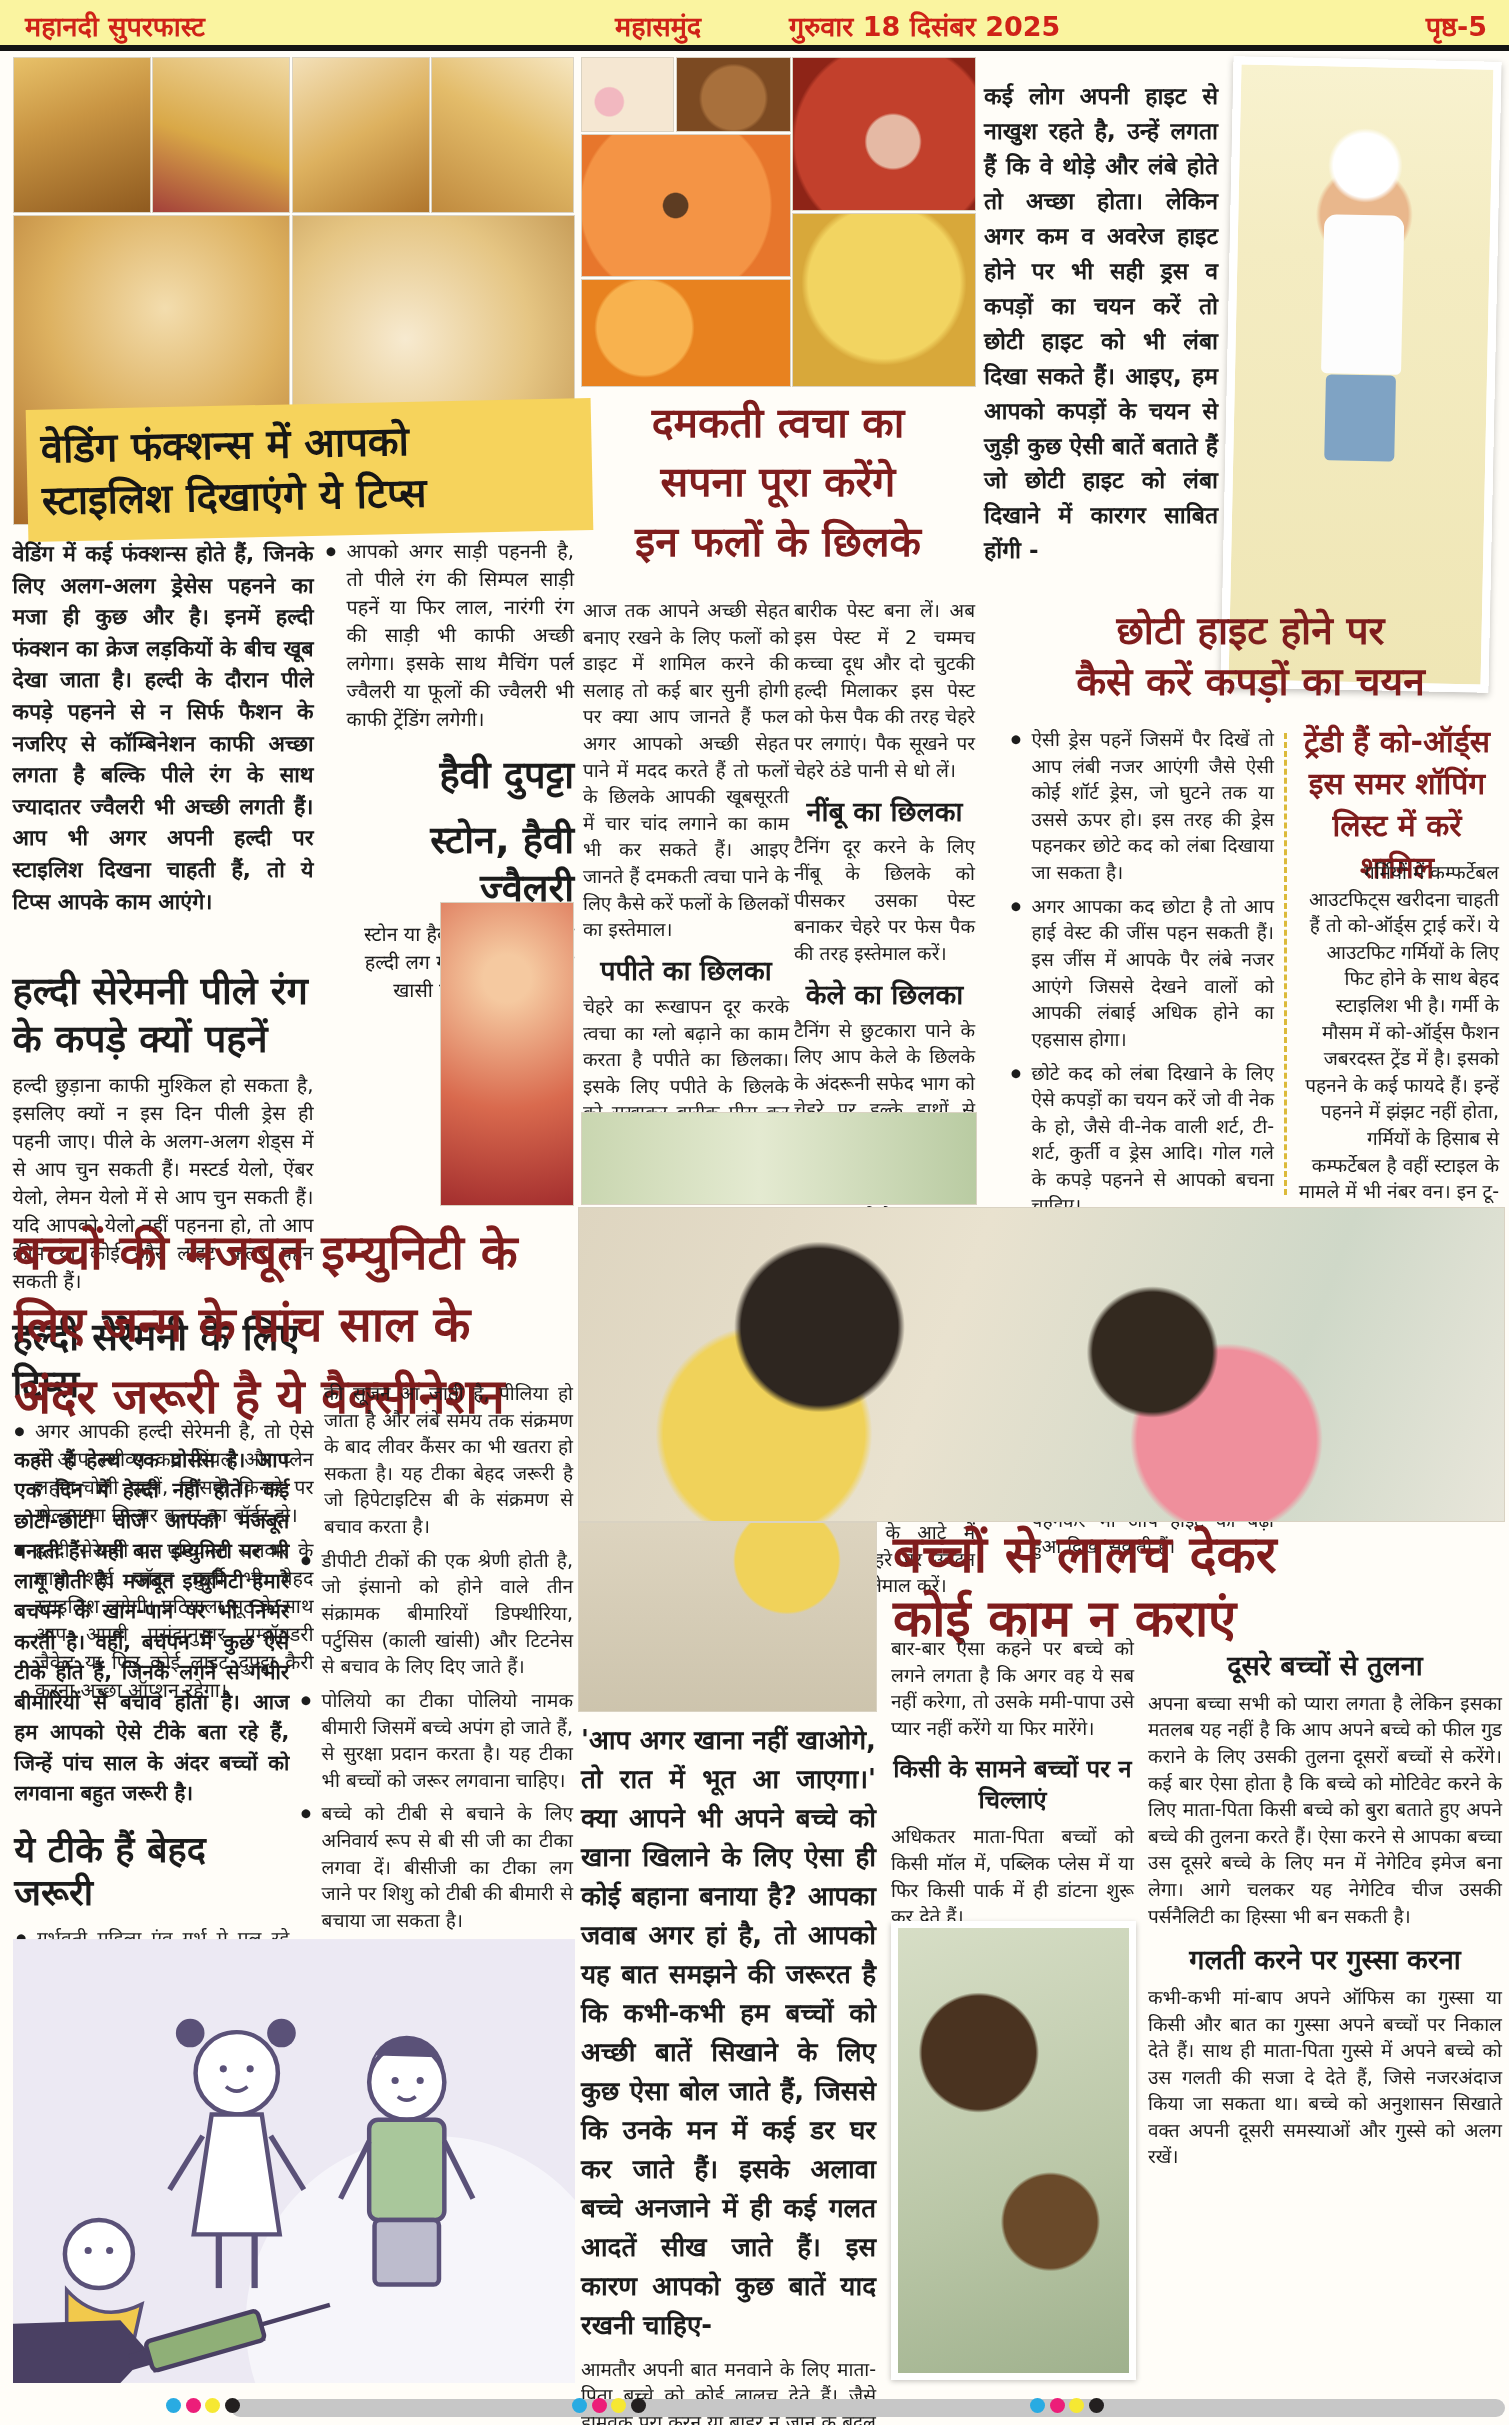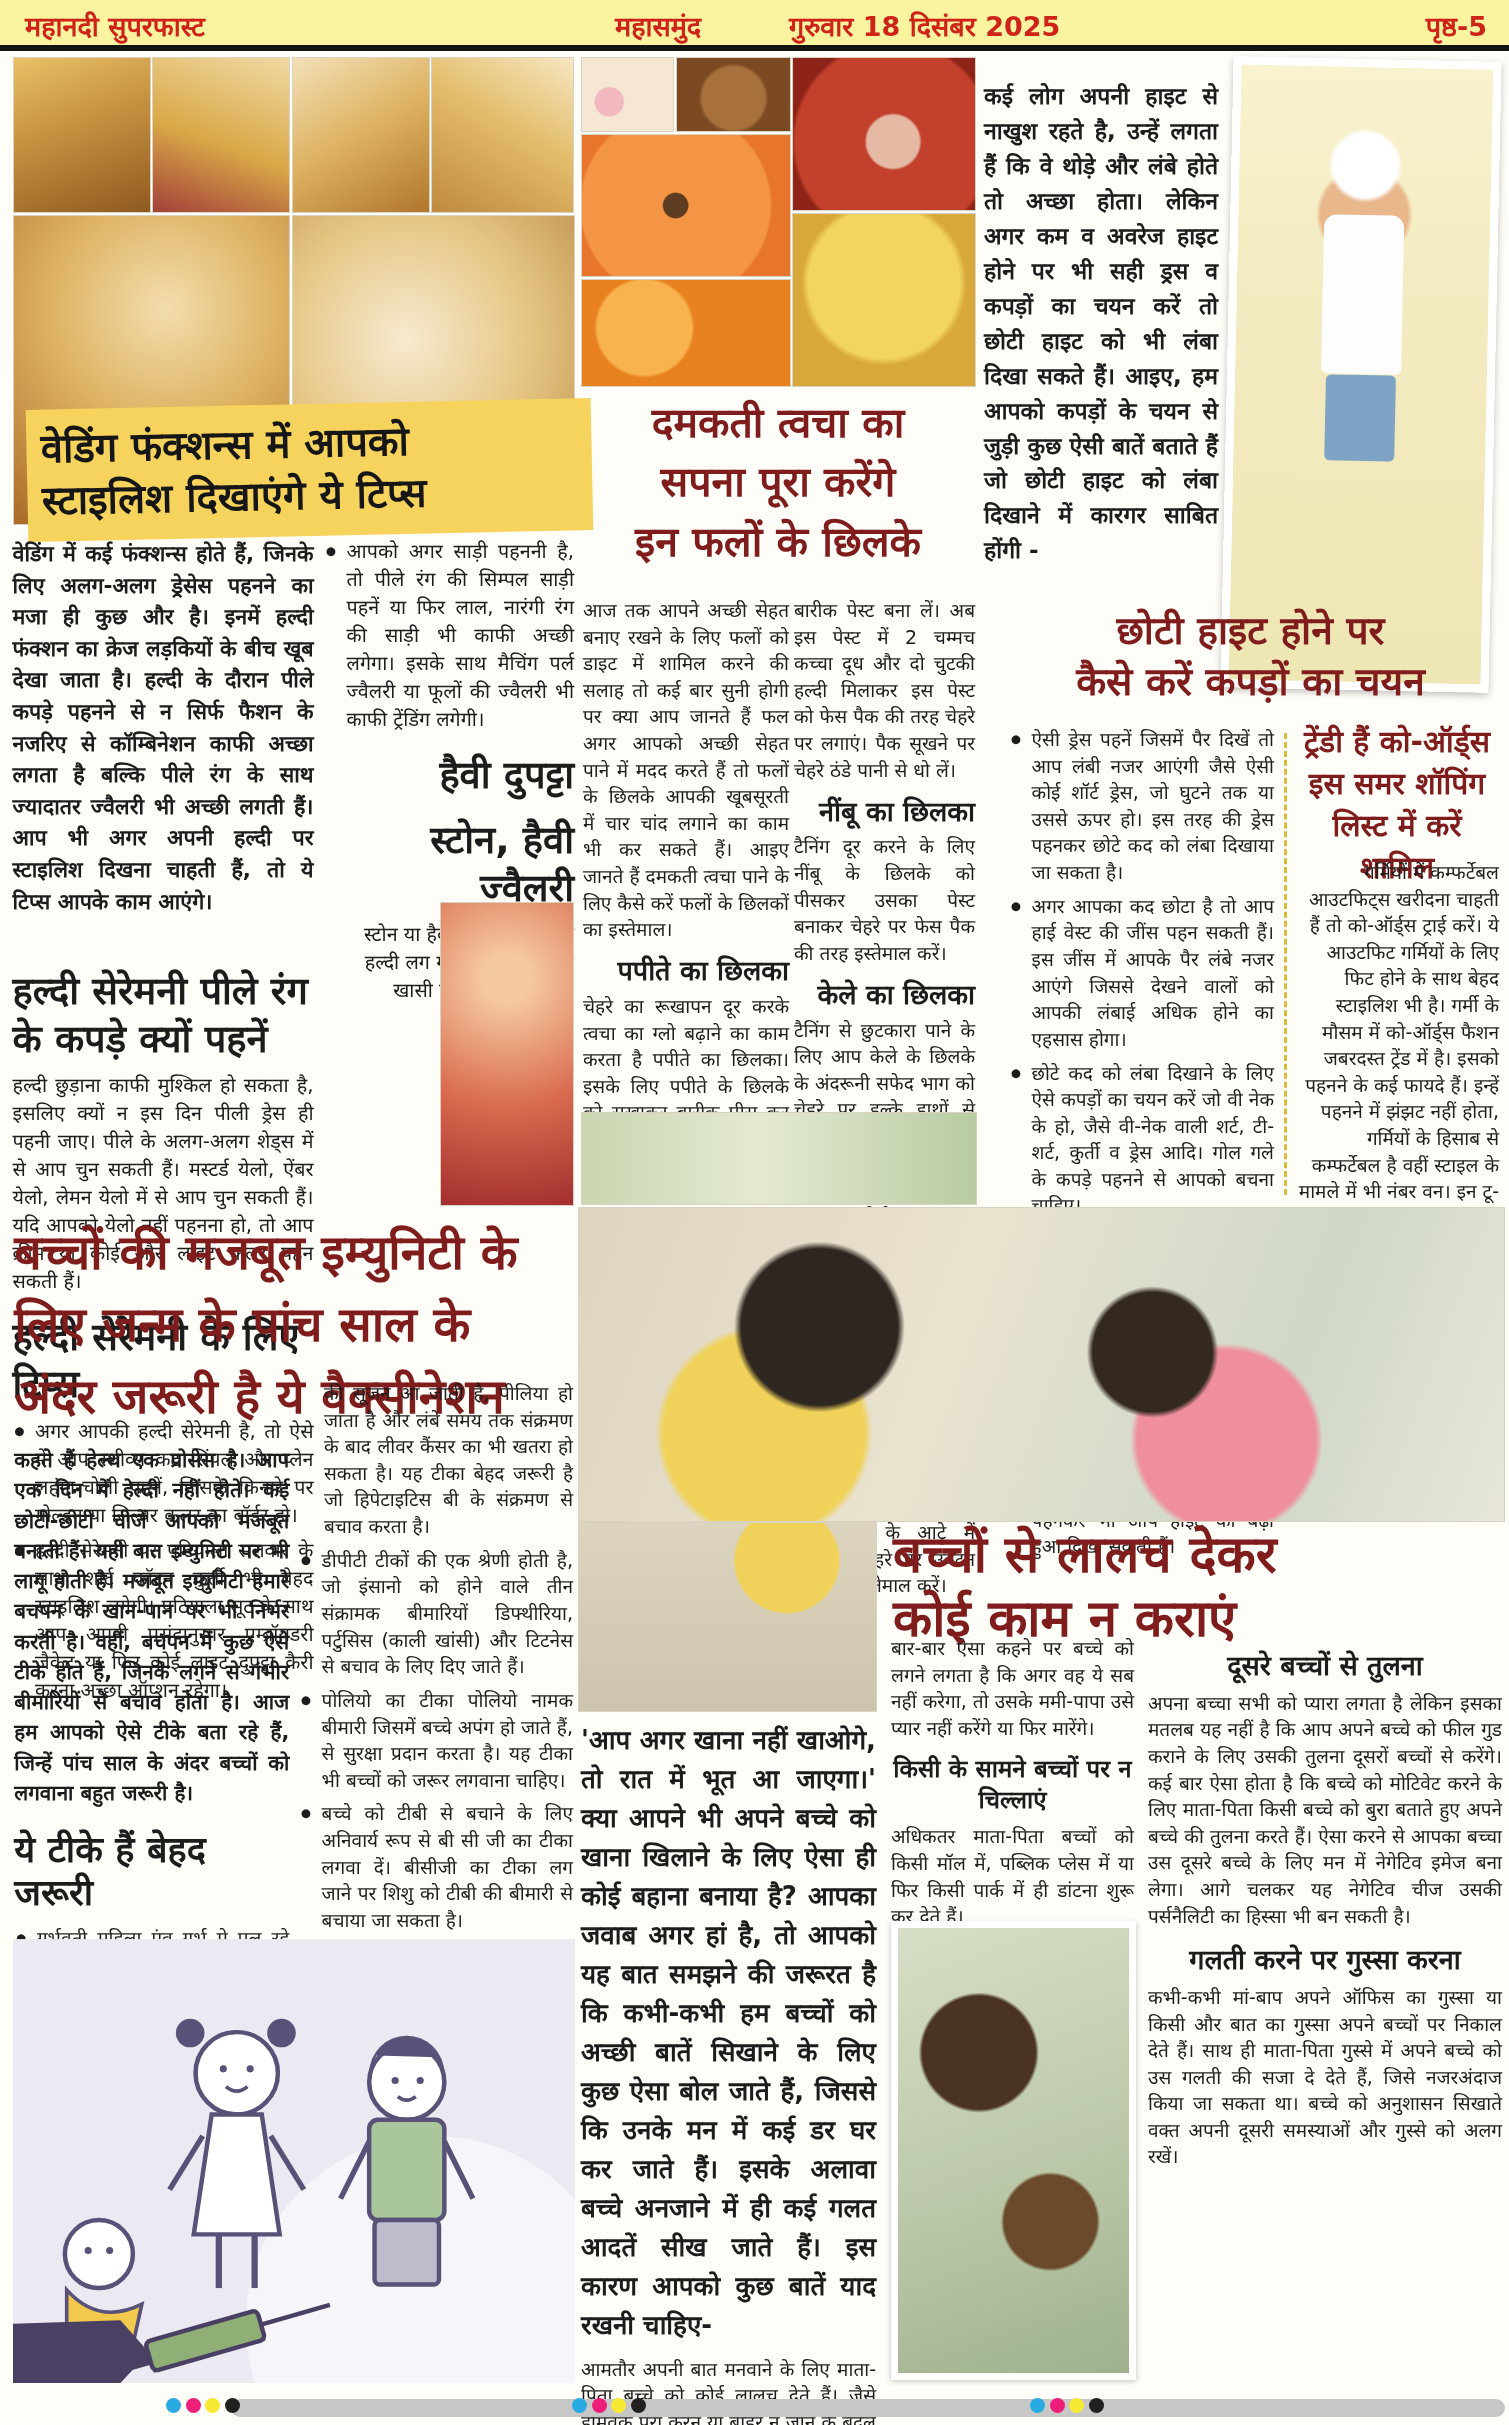--- a/index.html
+++ b/index.html
@@ -59,21 +59,21 @@
   .vacHead div{font-size:48px;line-height:1.5;font-weight:700;}
   .childHead div{font-size:51px;line-height:1.0;font-weight:800;margin-bottom:12.5px;}
   .coordHead div{font-size:30px;line-height:1.4;font-weight:800;text-align:center;}
   .col{position:absolute;text-align:justify;}
   .body22{font-size:19.7px;line-height:1.42;}
   .body21{font-size:19px;line-height:1.40;}
   .introBold{font-size:21.5px;line-height:1.47;font-weight:700;}
   .leadBold{font-size:23px;line-height:1.52;font-weight:700;}
   .quoteBold{font-size:26px;line-height:1.5;font-weight:700;}
   .sub34{font-size:38px;font-weight:800;line-height:1.25;margin:18px 0 9px;text-align:left;}
-  .sub30{font-size:27px;font-weight:800;line-height:1.2;margin:12.5px 0 5.4px;text-align:right;}
+  .sub30{font-size:27px;font-weight:800;line-height:1.2;margin:12.5px 0 5.4px;text-align:center;}
   .sub40{font-size:36px;font-weight:800;line-height:1.2;margin:19.7px 0 10.7px;text-align:left;}
   .subR{text-align:right;}
   .subC{font-size:24px;font-weight:800;text-align:center;line-height:1.3;margin:12.5px 0 7.2px;}
   .bullets .b{display:flex;margin-bottom:7.2px;}
   .bullets .b:before{content:"●";font-size:11.6px;line-height:2.3;margin:0 10.7px 0 1.8px;}
   .rightAl{text-align:right;}
   .divider{position:absolute;border-left:3.6px dashed #dcba3a;}
   
   .regbar{position:absolute;left:231px;top:2399px;width:1274px;height:18px;background:#c7c7c7;border-radius:9px;}
   .dots{position:absolute;top:2398px;display:flex;gap:4.5px;}

